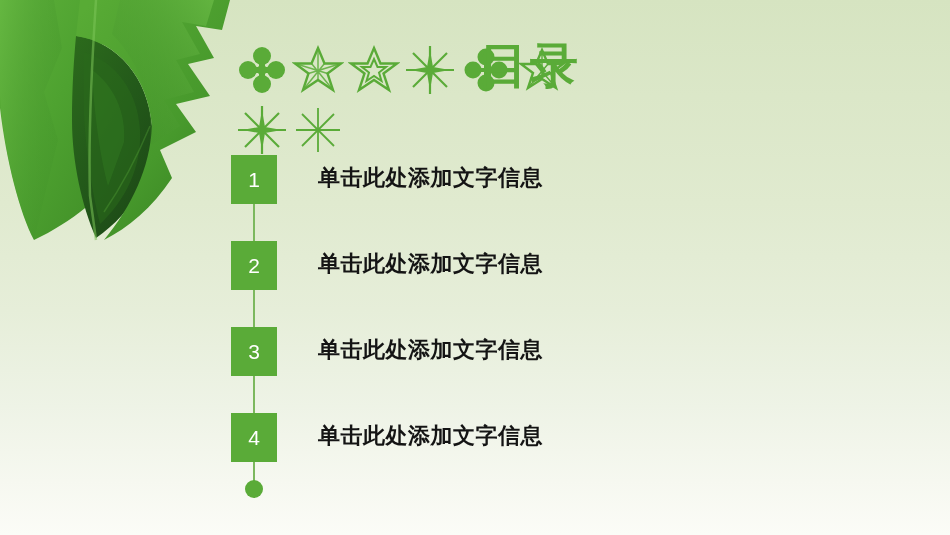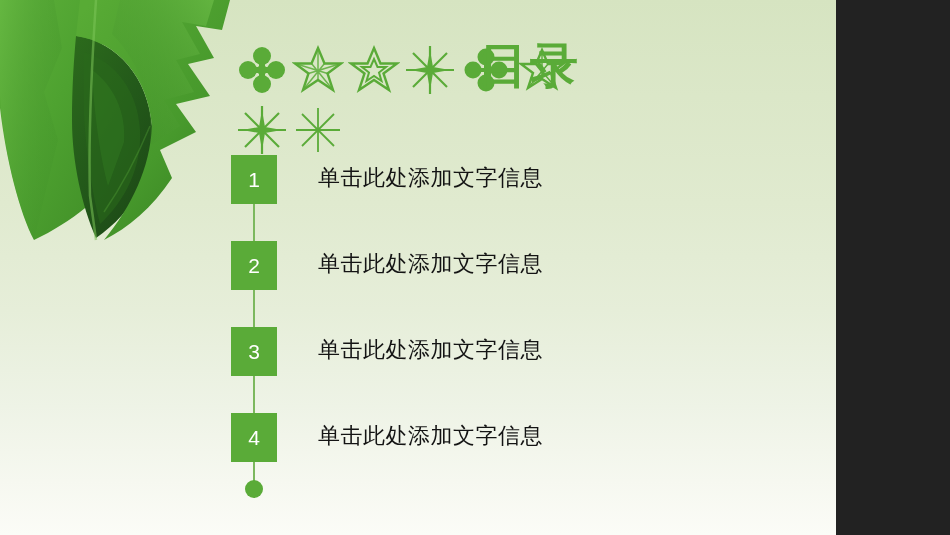--- a/index.html
+++ b/index.html
@@ -4,21 +4,21 @@
 <style>
   html, body {
     margin: 0;
     padding: 0;
     background: #222;
   }
   * { box-sizing: border-box; }
 
   .slide {
     position: relative;
-    width: 836px;
+    width: 950px;
     height: 535px;
     overflow: hidden;
     font-family: "Liberation Sans", "DejaVu Sans", sans-serif;
     background: linear-gradient(180deg,
         #d6e4c1 0%,
         #dbe7c8 18%,
         #e0eacf 38%,
         #e6eed9 58%,
         #eef3e6 76%,
         #f6f8f0 90%,
@@ -108,21 +108,21 @@
     display: flex;
     align-items: center;
     justify-content: center;
     flex: 0 0 auto;
   }
 
   .item-text {
     margin-left: 41px;
     margin-top: 8px;
     font-size: 22px;
-    font-weight: normal;
+    font-weight: bold;
     color: #141414;
     letter-spacing: 0.5px;
     white-space: nowrap;
   }
 
   .agenda-end-dot {
     position: absolute;
     left: 14px;
     top: 325px;
     width: 18px;

